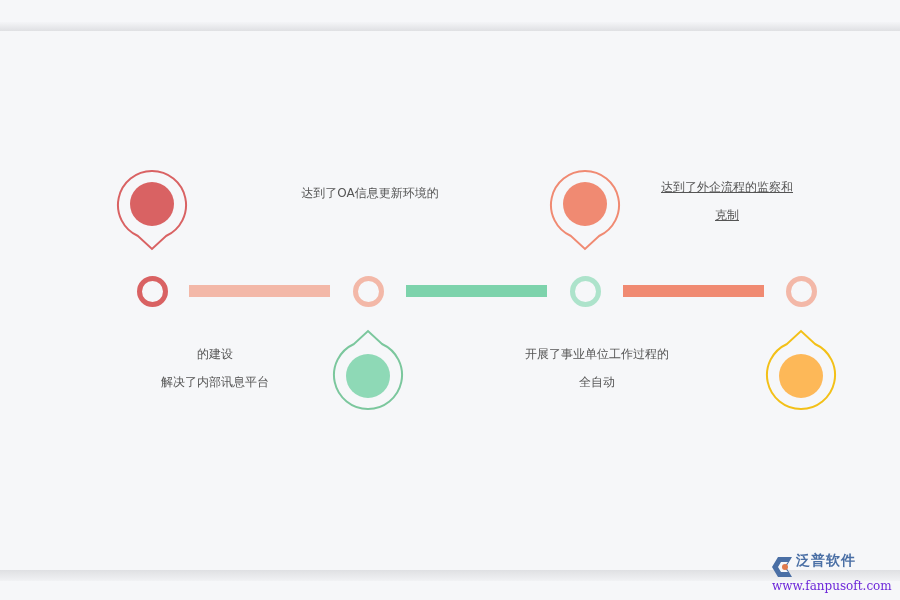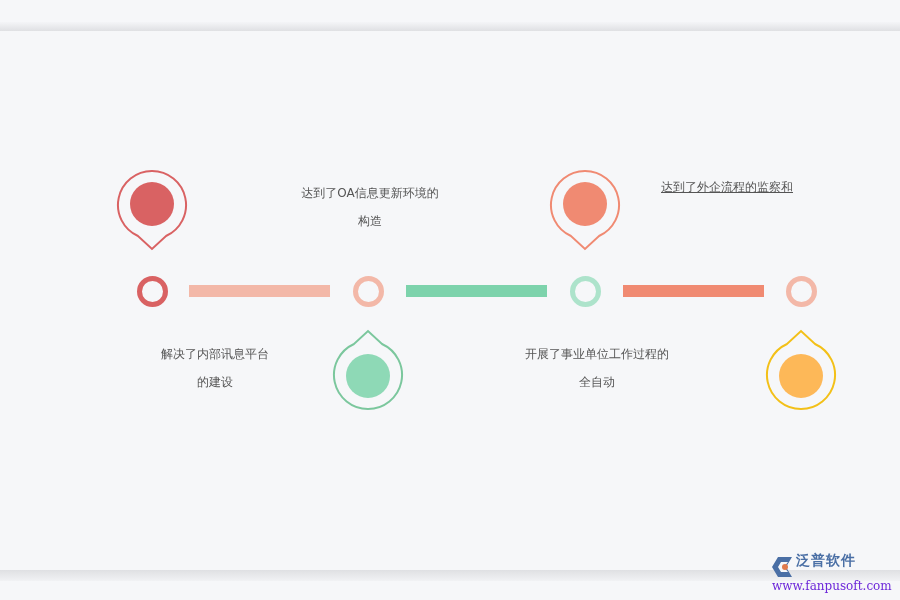--- a/index.html
+++ b/index.html
@@ -68,36 +68,36 @@
   <path d="M36 80 A34 34 0 0 1 22 15 L36 2 L50 15 A34 34 0 0 1 36 80 Z" fill="none" stroke="#7bc79d" stroke-width="2"></path>
   <circle cx="36" cy="47" r="22" fill="#8ed9b6"></circle>
 </svg>
 
 <svg class="pin" style="left:765px; top:329px;" viewBox="0 0 72 82">
   <path d="M36 80 A34 34 0 0 1 22 15 L36 2 L50 15 A34 34 0 0 1 36 80 Z" fill="none" stroke="#f3c018" stroke-width="2"></path>
   <circle cx="36" cy="47" r="22" fill="#fdb858"></circle>
 </svg>
 
 <div class="caption" style="left:130px; top:340px; width:170px;">
+  <div>的建设</div>
   <div>解决了内部讯息平台</div>
-  <div>的建设</div>
 </div>
 
 <div class="caption" style="left:270px; top:179px; width:200px;">
   <div>达到了OA信息更新环境的</div>
-  <div>构造</div>
 </div>
 
 <div class="caption" style="left:492px; top:340px; width:210px;text-align:center;">
   <div>开展了事业单位工作过程的</div>
   <div>全自动</div>
 </div>
 
 <div class="caption" style="left:622px; top:173px; width:210px;text-decoration:underline;">
   <div>达到了外企流程的监察和</div>
+  <div>克制</div>
 </div>
 
 <div class="logo">
   <svg class="logo-mark" viewBox="0 0 24 22">
     <path d="M6 1 L20 1 L14 11 L20 21 L6 21 L0 11 Z" fill="#4a6fa5"></path>
     <path d="M9 6 L16 6 L12 11 L16 16 L9 16 L6 11 Z" fill="#f6f7f9"></path>
     <circle cx="13" cy="11" r="3" fill="#e07a4c"></circle>
   </svg>
   <div class="logo-cn">泛普软件</div>
   <div class="logo-url">www.fanpusoft.com</div>

